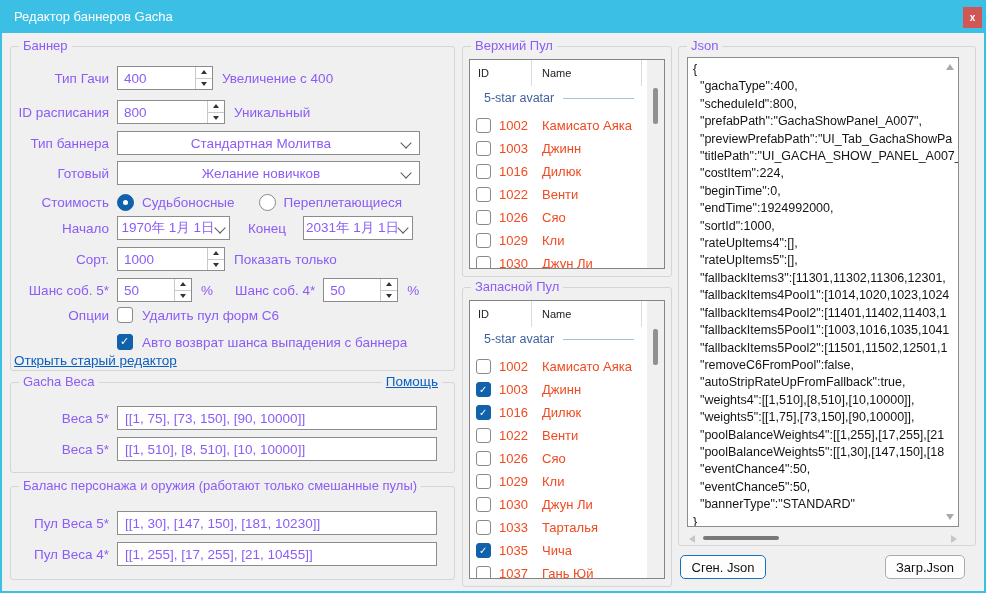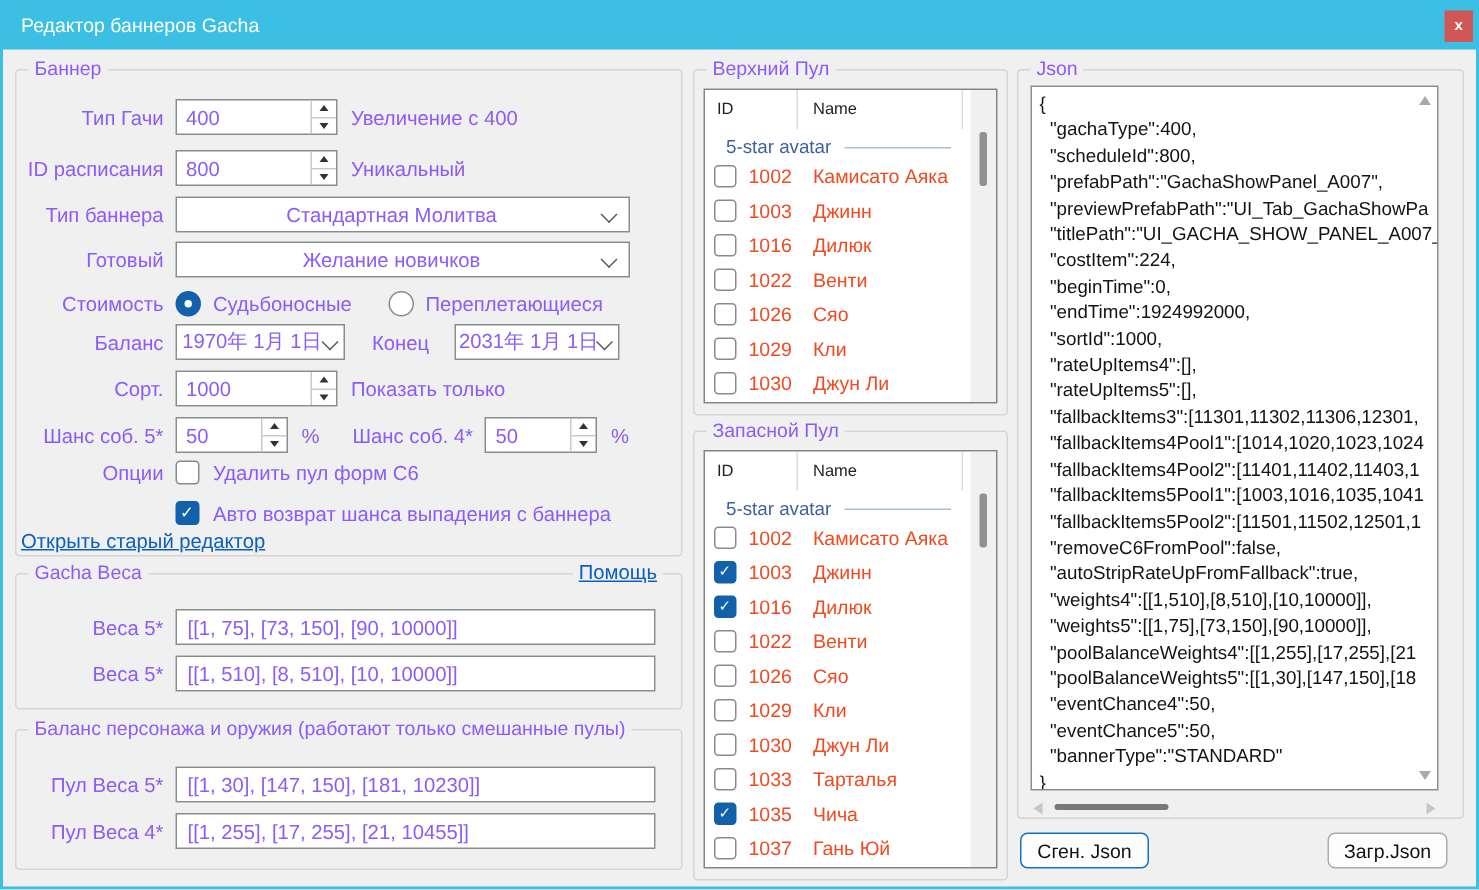--- a/index.html
+++ b/index.html
@@ -66,21 +66,21 @@
   .list { position:absolute; left:6px; top:12px; right:6px; bottom:7px; background:#fff;
           border:1px solid #848484; overflow:hidden; }
   .list-head { display:flex; height:26px; align-items:center; font-size:11px; color:#222; }
   .lh-id { width:62px; height:100%; display:flex; align-items:center; padding-left:8px;
            border-right:1px solid #dcdcdc; }
   .lh-name { width:110px; height:100%; display:flex; align-items:center; padding-left:10px;
              border-right:1px solid #dcdcdc; }
   .list-section { display:flex; align-items:center; height:24px; padding-left:14px;
                   color:#3f5f9e; font-size:12.5px; }
   .section-line { flex:1; height:1px; background:#a9c0da; margin:0 30px 0 9px; }
-  .list-row { display:flex; align-items:flex-start; height:23px; padding-left:6px; font-size:13px; }
+  .list-row { display:flex; align-items:flex-end; height:23px; padding-left:6px; font-size:13px; }
   .row-cb { width:15px; height:15px; }
   .row-cb.checked::after { font-size:10px; left:2px; top:0.5px; }
   .row-id { margin-left:8px; width:43px; color:#f04a21; }
   .row-name { color:#f04a21; white-space:nowrap; }
   .vscroll { position:absolute; top:0; right:0; bottom:0; width:17px; background:#f0f0f0; }
   .vthumb { position:absolute; left:6px; top:28px; width:5px; height:36px; background:#919191; border-radius:2px; }
 
   
   .json-box { position:absolute; left:8px; top:10px; width:272px; height:470px; background:#fff;
               border:1px solid #8c8c8c; overflow:hidden; }
@@ -117,21 +117,21 @@
     <div class="close-btn">
       <span>x</span>
     </div>
   </div>
 
   <div class="group" style="left:10px; top:46px; width:445px; height:325px;">
     <span class="group-label">Баннер</span>
 
     <div class="row" style="top:19px;">
       <span class="lbl">Тип Гачи</span>
-      <div class="spin" style="width:108px;">
+      <div class="spin" style="width:96px;">
         <span class="spin-val">400</span>
         <div class="spin-btns">
           <div class="spin-up">
               <span class="tri-up"></span>
             </div>
           <div class="spin-dn">
               <span class="tri-dn"></span>
             </div>
         </div>
       </div>
@@ -172,21 +172,21 @@
 
     <div class="row" style="top:145px; height:20px;">
       <span class="lbl">Стоимость</span>
       <span class="radio selected"></span>
       <span class="radio-lbl">Судьбоносные</span>
       <span class="radio"></span>
       <span class="radio-lbl">Переплетающиеся</span>
     </div>
 
     <div class="row" style="top:169px;">
-      <span class="lbl">Баланс</span>
+      <span class="lbl">Начало</span>
       <div class="select" style="width:113px; padding-right:18px;">
         <span>1970年 1月 1日</span>
         <span class="chev" style="right:5px;"></span>
       </div>
       <span style="margin-left:18px; margin-right:11px; width:44px;">Конец</span>
       <div class="select" style="width:110px; padding-right:18px;">
         <span>2031年 1月 1日</span>
         <span class="chev" style="right:5px;"></span>
       </div>
     </div>

